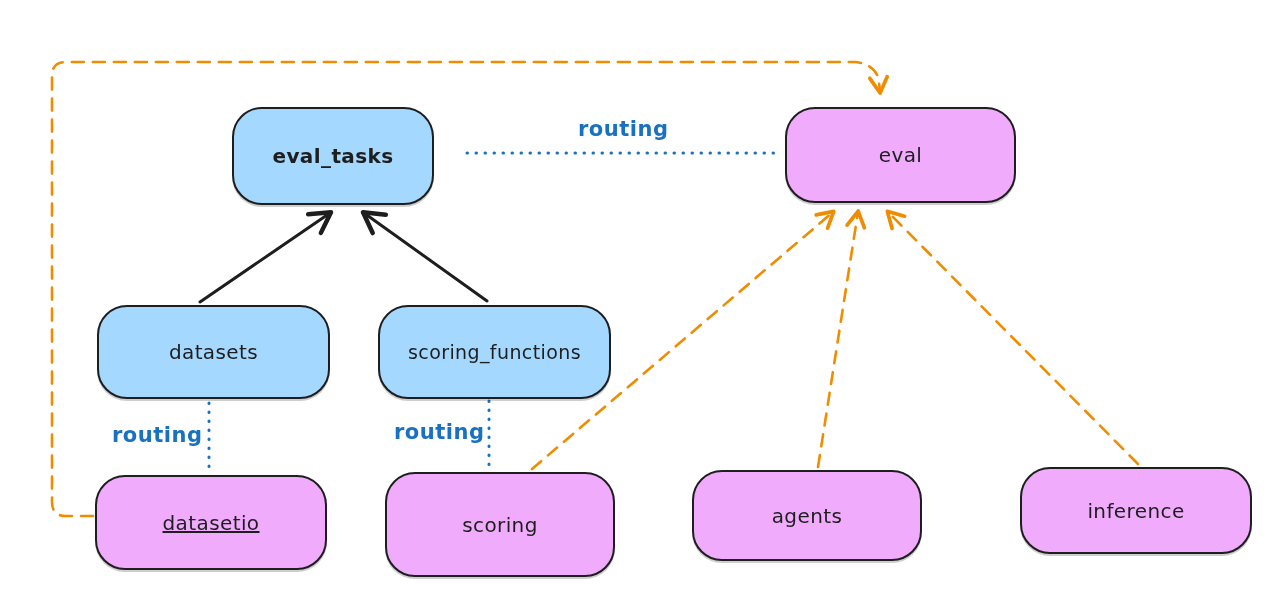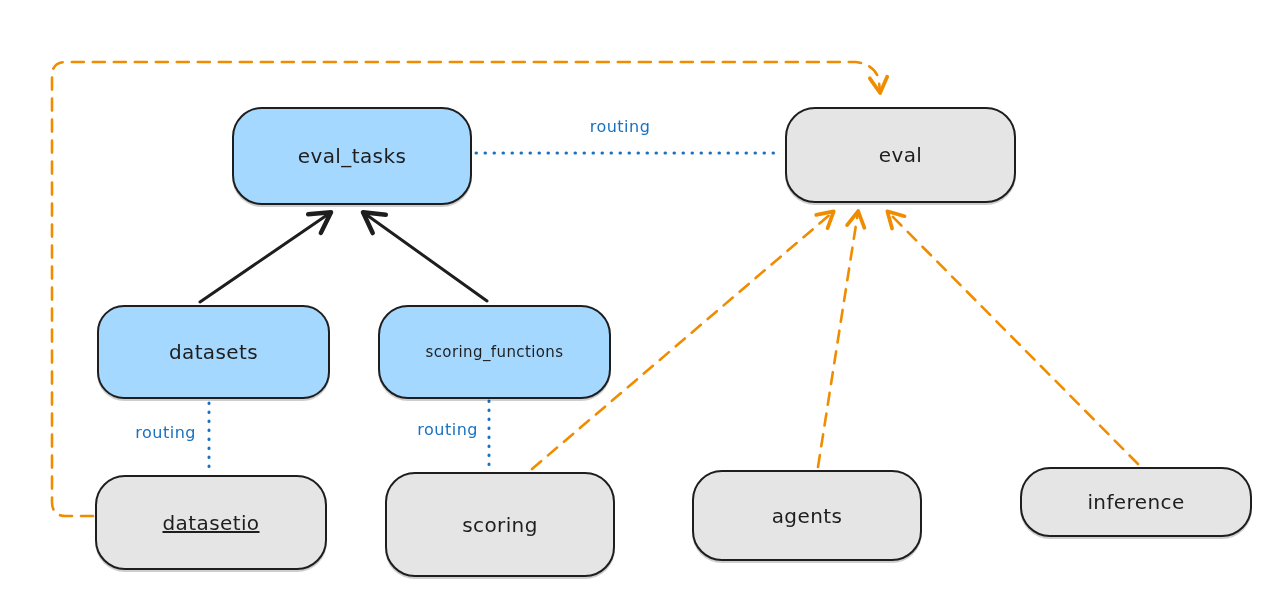--- a/index.html
+++ b/index.html
@@ -27,36 +27,36 @@
     border-radius: 30px;
     display: flex;
     align-items: center;
     justify-content: center;
     font-size: 20px;
     letter-spacing: 0.4px;
     color: #1e1e1e;
     box-shadow: 0 2px 0 rgba(30,30,30,0.22);
   }
   .node.blue  { background: #a5d8ff; }
-  .node.green { background: #e5e5e5; }
+  .node.green { background: #f0abfc; }
 
-  #n-eval-tasks        { left: 232px;  top: 107px; width: 240px; height: 98px; }
+  #n-eval-tasks        { left: 232px;  top: 107px; width: 202px; height: 98px; font-weight: bold; }
   #n-eval              { left: 785px;  top: 107px; width: 231px; height: 96px; }
-  #n-datasets          { left: 97px;   top: 305px; width: 233px; height: 94px; border-radius: 27px; }
-  #n-scoring-functions { left: 378px;  top: 305px; width: 233px; height: 94px; font-size: 15px; }
+  #n-datasets          { left: 97px;   top: 305px; width: 233px; height: 94px; }
+  #n-scoring-functions { left: 378px;  top: 305px; width: 233px; height: 94px; font-size: 19px; }
   #n-datasetio         { left: 95px;   top: 475px; width: 232px; height: 95px; text-decoration: underline; }
   #n-scoring           { left: 385px;  top: 472px; width: 230px; height: 105px; }
   #n-agents            { left: 692px;  top: 470px; width: 230px; height: 91px; }
-  #n-inference         { left: 1020px; top: 467px; width: 232px; height: 70px; }
+  #n-inference         { left: 1020px; top: 467px; width: 232px; height: 87px; }
 
   .edge-label {
     position: absolute;
     color: #1971c2;
-    font-weight: normal;
-    font-size: 16px;
+    font-weight: bold;
+    font-size: 21px;
     letter-spacing: 0.5px;
   }
   #lbl-routing-top  { left: 578px; top: 117px; width: 84px; text-align: center; }
   #lbl-routing-left { left: 112px; top: 423px; width: 84px; text-align: right; }
   #lbl-routing-mid  { left: 394px; top: 420px; width: 84px; text-align: right; }
 </style>
 </head>
 <body>
 
 <div class="canvas">

